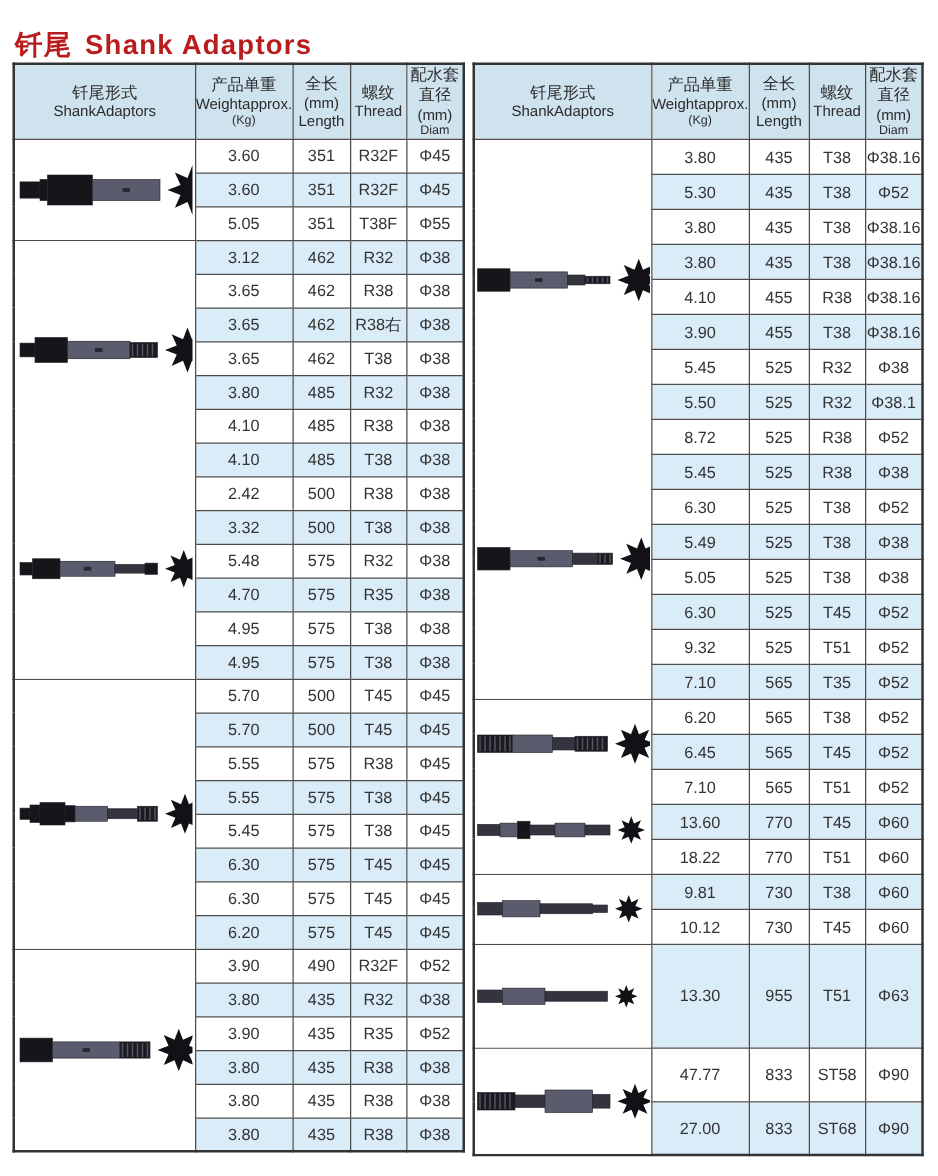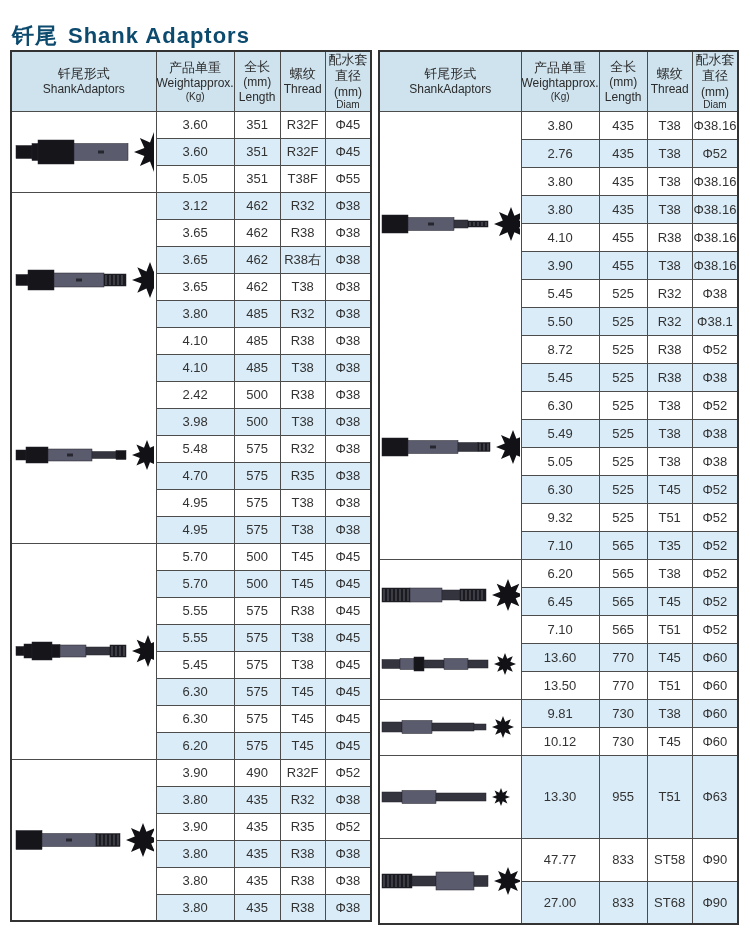--- a/index.html
+++ b/index.html
@@ -2,21 +2,21 @@
 <html><head>
 <meta charset="utf-8">
 <style>
   html,body{margin:0;padding:0;}
   body{
     width:750px;height:941px;background:#ffffff;position:relative;
     font-family:"Liberation Sans", sans-serif;color:#333;
   }
   .title{
     position:absolute;left:12px;top:6px;font-size:22px;font-weight:bold;
-    color:#0c4a6e;letter-spacing:1px;white-space:nowrap;
+    color:#b91c1c;letter-spacing:1px;white-space:nowrap;
   }
   .title .en{margin-left:10px;}
   #table-left{position:absolute;left:10px;top:50px;}
   #table-right{position:absolute;left:378px;top:50px;}
   table.cat{border-collapse:collapse;table-layout:fixed;border:2px solid #333;}
   table.cat th, table.cat td{
     border:1px solid #4c4c4c;padding:0;text-align:center;vertical-align:middle;
     overflow:hidden;
   }
   table.cat th{background:#cfe3ee;font-weight:normal;}
@@ -181,21 +181,21 @@
           <td class="num">T38</td>
           <td class="num">Φ38</td>
         </tr>
         <tr style="height:27px" class="">
           <td class="num">2.42</td>
           <td class="num">500</td>
           <td class="num">R38</td>
           <td class="num">Φ38</td>
         </tr>
         <tr style="height:27px" class="alt">
-          <td class="num">3.98</td>
+          <td class="num">3.32</td>
           <td class="num">500</td>
           <td class="num">T38</td>
           <td class="num">Φ38</td>
         </tr>
         <tr style="height:27px" class="">
           <td class="num">5.48</td>
           <td class="num">575</td>
           <td class="num">R32</td>
           <td class="num">Φ38</td>
         </tr>
@@ -413,21 +413,21 @@
                 </svg>
               </div>
             </div>
           </td>
           <td class="num">3.80</td>
           <td class="num">435</td>
           <td class="num">T38</td>
           <td class="num">Φ38.16</td>
         </tr>
         <tr style="height:28px" class="alt">
-          <td class="num">2.76</td>
+          <td class="num">5.30</td>
           <td class="num">435</td>
           <td class="num">T38</td>
           <td class="num">Φ52</td>
         </tr>
         <tr style="height:28px" class="">
           <td class="num">3.80</td>
           <td class="num">435</td>
           <td class="num">T38</td>
           <td class="num">Φ38.16</td>
         </tr>
@@ -564,21 +564,21 @@
           <td class="num">T51</td>
           <td class="num">Φ52</td>
         </tr>
         <tr style="height:28px" class="alt">
           <td class="num">13.60</td>
           <td class="num">770</td>
           <td class="num">T45</td>
           <td class="num">Φ60</td>
         </tr>
         <tr style="height:28px" class="">
-          <td class="num">13.50</td>
+          <td class="num">18.22</td>
           <td class="num">770</td>
           <td class="num">T51</td>
           <td class="num">Φ60</td>
         </tr>
         <tr style="height:28px" class="alt">
           <td class="imgcell" rowspan="2">
             <div class="imgs">
               <div class="imgwrap">
                 <svg width="140" height="40" viewBox="0 0 140 40">
                   <rect x="2" y="15" width="20" height="10" fill="#34343f" stroke="#23232b" stroke-width="0.5"></rect>

